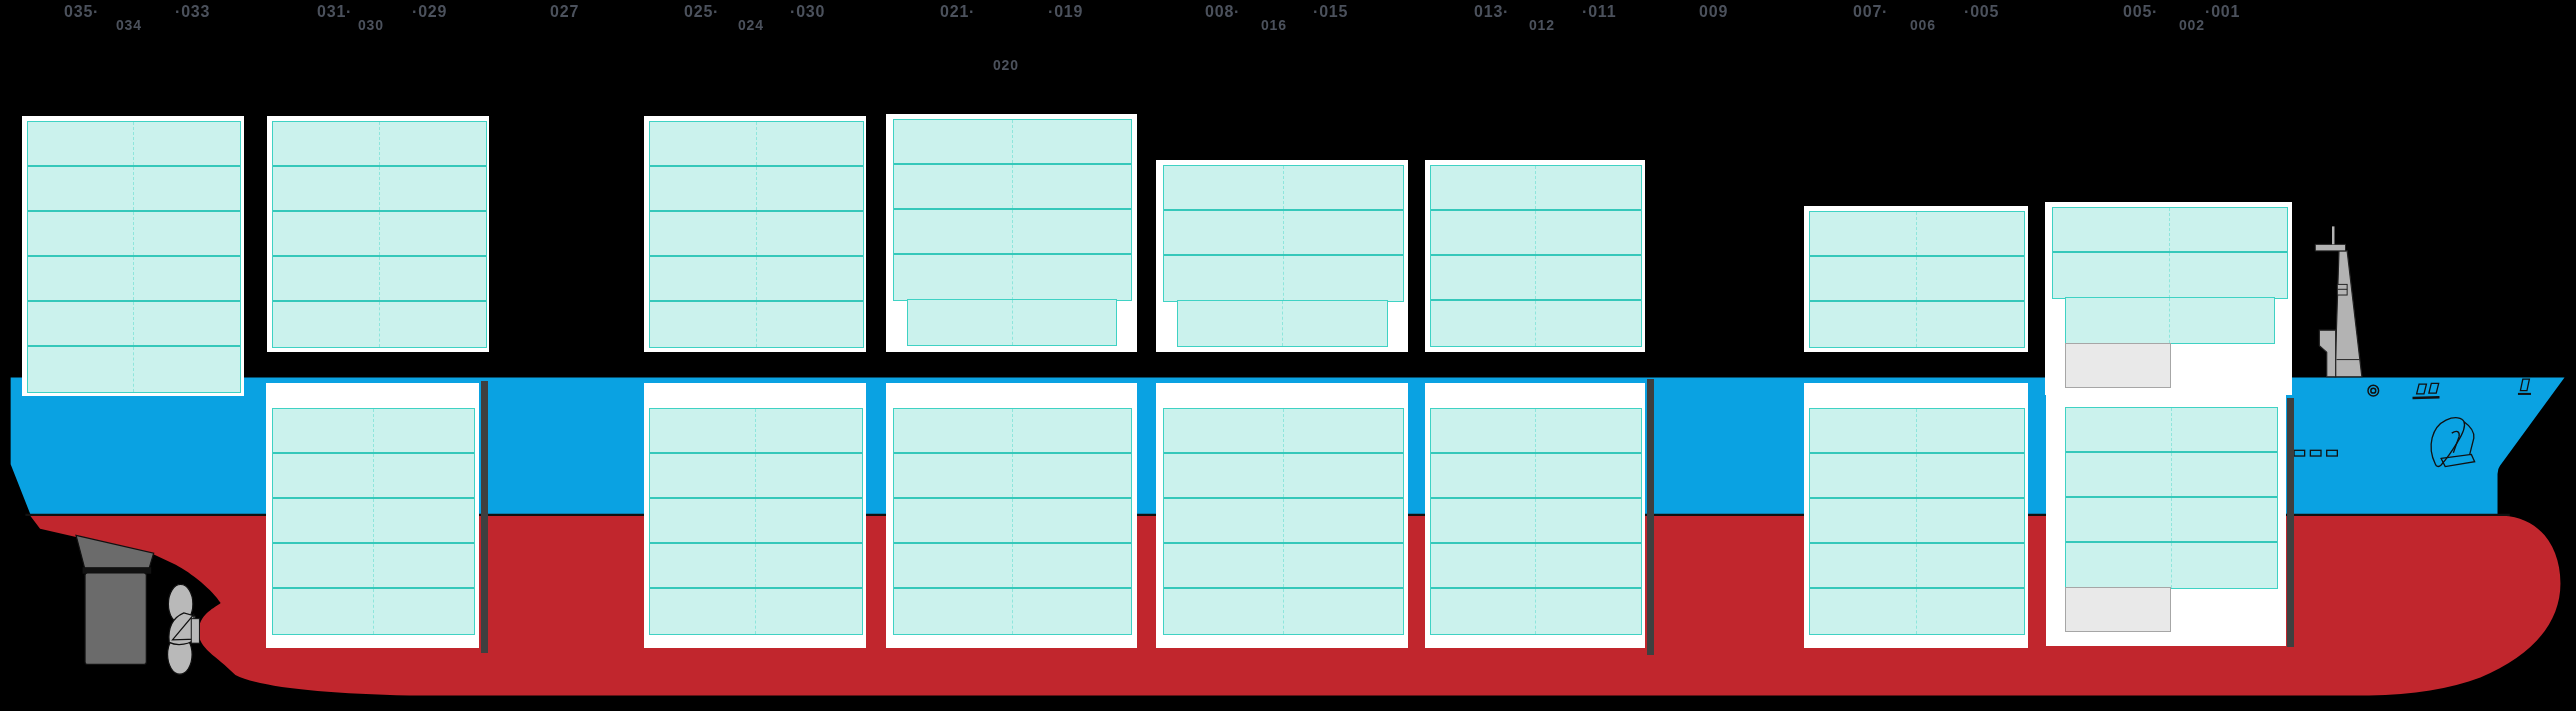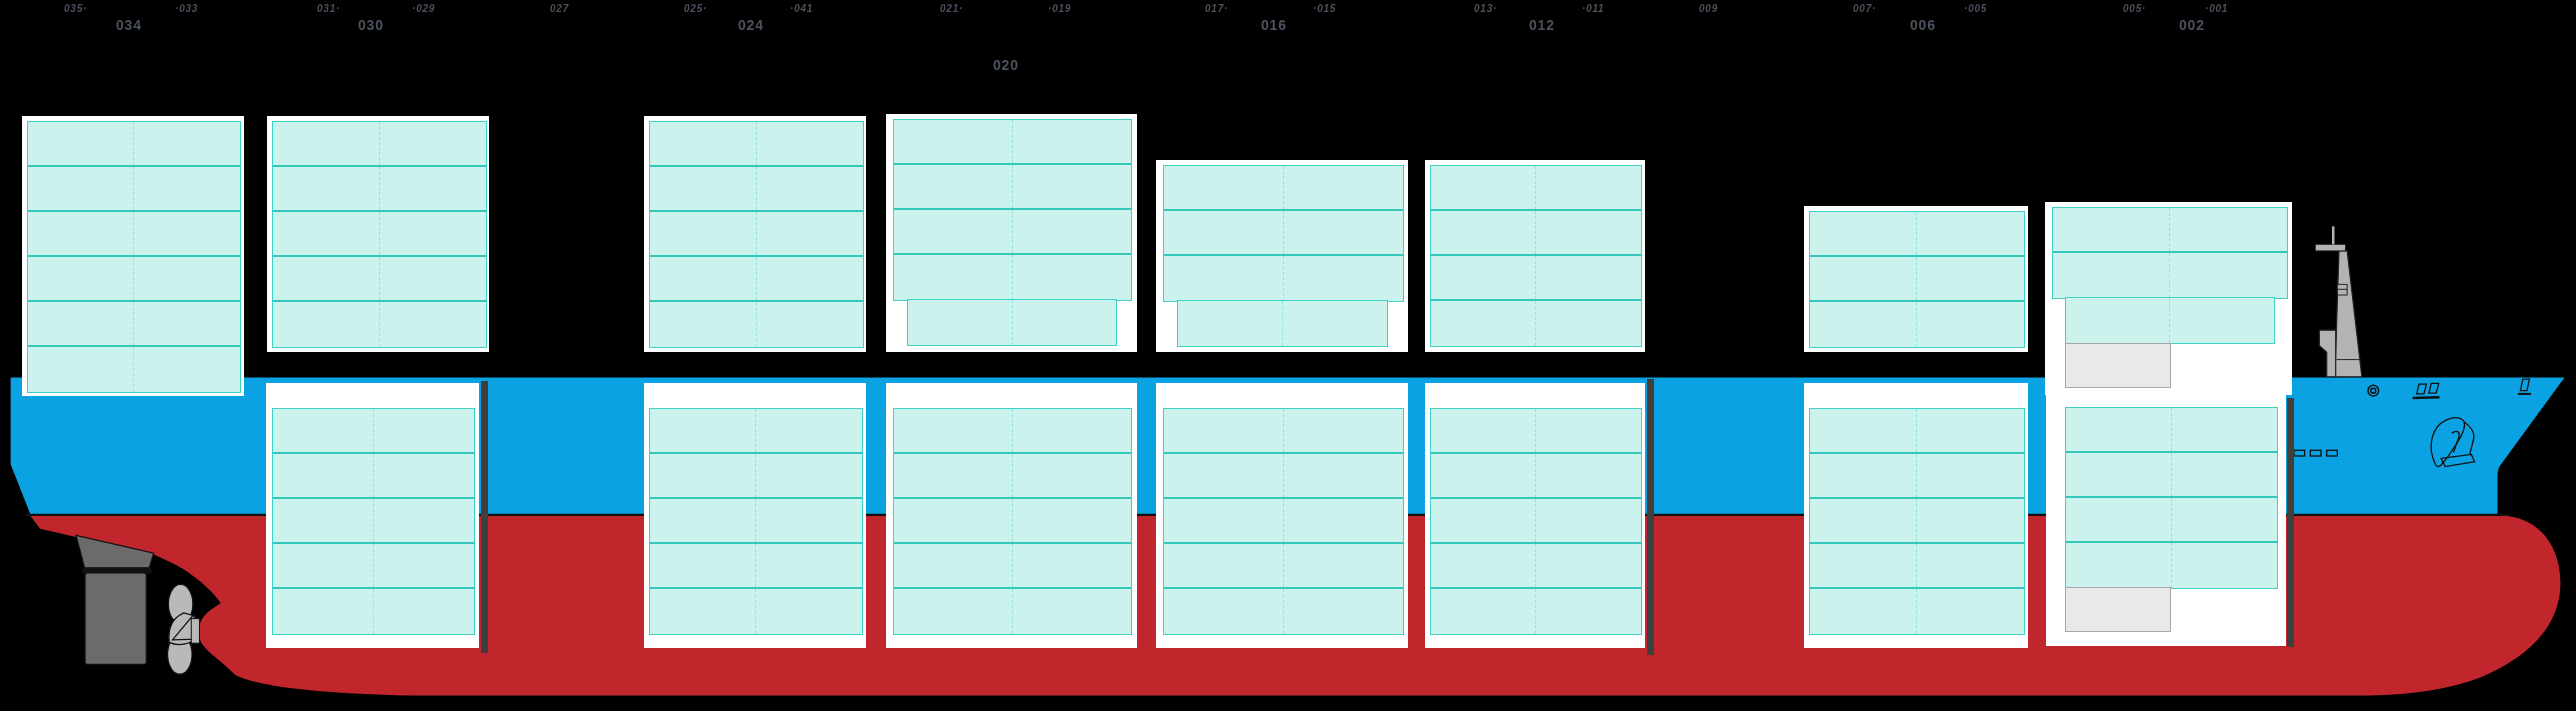--- a/index.html
+++ b/index.html
@@ -7,21 +7,21 @@
     width:2576px;height:711px;position:relative;overflow:hidden;
     background:var(--background,#000);
     font-family:"Liberation Sans", sans-serif;
   }
   #stage{position:absolute;left:0;top:0;width:2576px;height:711px;}
   #hull-svg{position:absolute;left:0;top:0;z-index:1;}
   .bay-label{
     position:absolute;z-index:4;color:var(--label-text,#4b515c);
     font-weight:600;letter-spacing:0.8px;white-space:nowrap;
   }
-  .bay-label.row1{top:2.5px;font-size:10px;font-style:italic;}
+  .bay-label.row1{top:2.5px;font-size:16px;}
   .bay-label.row2{top:17px;font-size:14px;}
   .blockbox{position:absolute;background:var(--block-bg,#fff);z-index:2;}
   .grid{
     position:absolute;box-sizing:content-box;
     border:1.6px solid var(--cell-border,#3fd2c4);
     background:var(--block-bg,#fff);
   }
   .grow{display:flex;height:45px;box-sizing:border-box;
     border-bottom:2.5px solid var(--row-separator,#35c8ba);}
   .grow:last-child{border-bottom:none;}
@@ -107,26 +107,26 @@
 
   <div id="labels">
       <span class="bay-label row1" style="left: 64px;">035·</span>
       <span class="bay-label row1" style="left: 175px;">·033</span>
       <span class="bay-label row2" style="left: 116px;">034</span>
       <span class="bay-label row1" style="left: 317px;">031·</span>
       <span class="bay-label row1" style="left: 412px;">·029</span>
       <span class="bay-label row2" style="left: 358px;">030</span>
       <span class="bay-label row1" style="left: 550px;">027</span>
       <span class="bay-label row1" style="left: 684px;">025·</span>
-      <span class="bay-label row1" style="left: 790px;">·041</span>
+      <span class="bay-label row1" style="left: 790px;">·030</span>
       <span class="bay-label row2" style="left: 738px;">024</span>
       <span class="bay-label row1" style="left: 940px;">021·</span>
       <span class="bay-label row1" style="left: 1048px;">·019</span>
       <span class="bay-label row2" style="left: 993px; margin-top: 40px;">020</span>
-      <span class="bay-label row1" style="left: 1205px;">017·</span>
+      <span class="bay-label row1" style="left: 1205px;">008·</span>
       <span class="bay-label row1" style="left: 1313px;">·015</span>
       <span class="bay-label row2" style="left: 1261px;">016</span>
       <span class="bay-label row1" style="left: 1474px;">013·</span>
       <span class="bay-label row1" style="left: 1582px;">·011</span>
       <span class="bay-label row2" style="left: 1529px;">012</span>
       <span class="bay-label row1" style="left: 1699px;">009</span>
       <span class="bay-label row1" style="left: 1853px; text-align: right;">007·</span>
       <span class="bay-label row1" style="left: 1964px;">·005</span>
       <span class="bay-label row2" style="left: 1910px;">006</span>
       <span class="bay-label row1" style="left: 2123px;">005·</span>

